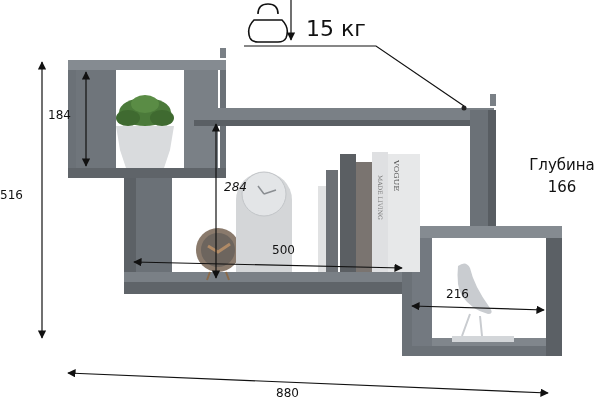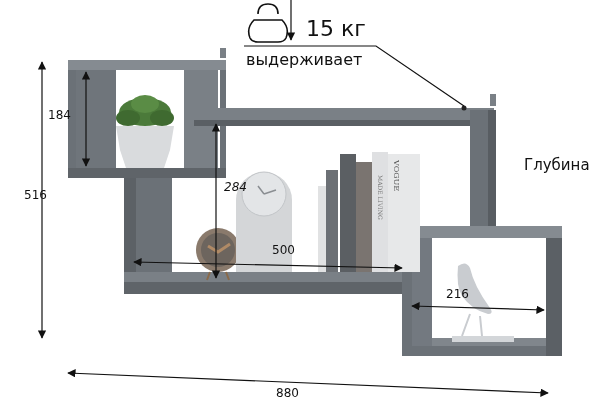--- a/index.html
+++ b/index.html
@@ -3,21 +3,21 @@
 <meta charset="utf-8">
 <style>
   html, body { margin:0; padding:0; background:#ffffff; }
   body { width:600px; height:404px; position:relative; overflow:hidden;
          font-family:"DejaVu Sans", sans-serif; }
   #stage { position:absolute; left:0; top:0; width:600px; height:404px; }
   .lbl { position:absolute; color:#111; font-family:"DejaVu Sans", sans-serif; white-space:nowrap; }
   .dim { font-size:12px; }
   .big { font-size:22px; }
   .sub { font-size:16px; }
-  .depth { font-size:15px; line-height:22px; }
+  .depth { font-size:15px; text-align:center; line-height:22px; }
 </style>
 </head>
 <body>
 
 <div id="stage">
   <svg width="600" height="404" viewBox="0 0 600 404">
     <defs>
       <marker id="arr" viewBox="0 0 10 10" refX="9" refY="5" markerWidth="7" markerHeight="7" orient="auto-start-reverse">
         <path d="M0,0 L10,5 L0,10 z" fill="#111"></path>
       </marker>
@@ -117,25 +117,25 @@
     </g>
 
     <g stroke="#111" stroke-width="1.6" fill="none">
       <path d="M258 14 q0 -10 10 -10 q10 0 10 10"></path>
       <path d="M254 20 q-8 8 -4 18 q2 4 8 4 h20 q6 0 8 -4 q4 -10 -4 -18 z"></path>
     </g>
   </svg>
 
   
   <div class="lbl big" style="left:306px; top:16px;">15 кг</div>
-  <div class="lbl sub" style="left:246px; top:50px;">выдерживает</div>
 
-  <div class="lbl dim" style="left:0px; top:188px;margin-left:24px;">516</div>
+  <div class="lbl dim" style="left:0px; top:188px;">516</div>
   <div class="lbl dim" style="left:48px; top:108px;">184</div>
   <div class="lbl dim" style="left:224px; top:180px;font-style:italic;">284</div>
   <div class="lbl dim" style="left:272px; top:243px;">500</div>
   <div class="lbl dim" style="left:446px; top:287px;">216</div>
   <div class="lbl dim" style="left:276px; top:386px;">880</div>
 
   <div class="lbl depth" style="left:524px; top:154px; width:76px;">
     <div>Глубина</div>
+    <div>166</div>
   </div>
 </div>
 
 </body></html>

